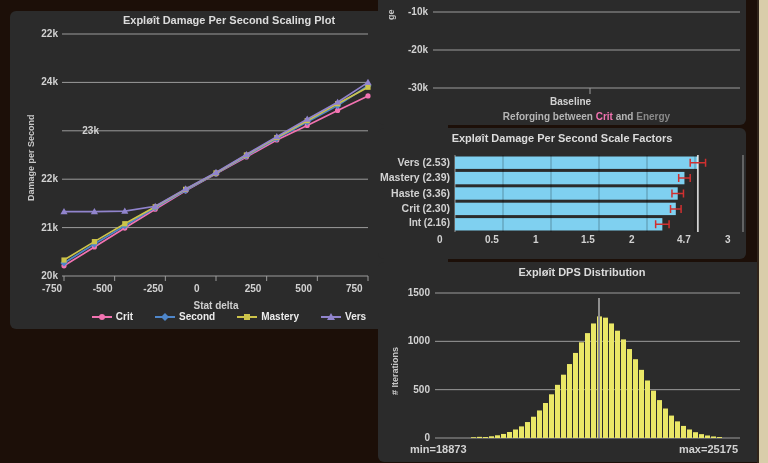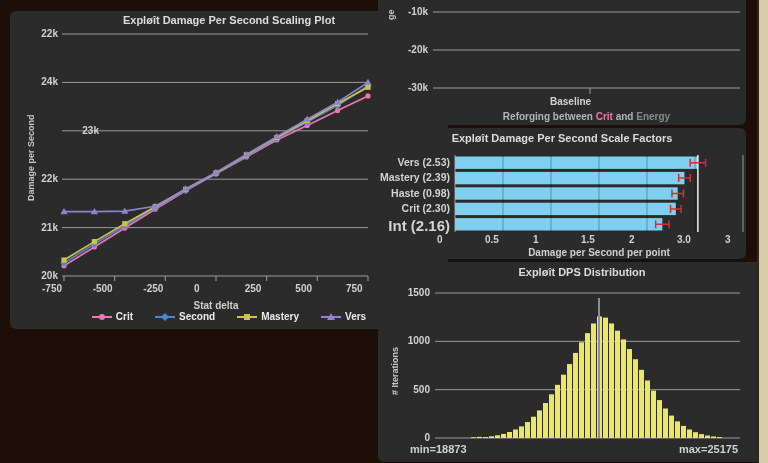--- a/index.html
+++ b/index.html
@@ -175,32 +175,31 @@
       <line x1="293.96" y1="65.5" x2="305.48" y2="65.5" stroke="#d03030" stroke-width="1.5"></line>
       <line x1="293.96" y1="61.5" x2="293.96" y2="69.5" stroke="#d03030" stroke-width="1.5"></line>
       <line x1="305.48" y1="61.5" x2="305.48" y2="69.5" stroke="#d03030" stroke-width="1.5"></line>
       <line x1="292.52" y1="80.9" x2="303.08000000000004" y2="80.9" stroke="#d03030" stroke-width="1.5"></line>
       <line x1="292.52" y1="76.9" x2="292.52" y2="84.9" stroke="#d03030" stroke-width="1.5"></line>
       <line x1="303.08000000000004" y1="76.9" x2="303.08000000000004" y2="84.9" stroke="#d03030" stroke-width="1.5"></line>
       <line x1="277.64000000000004" y1="96.3" x2="291.08" y2="96.3" stroke="#d03030" stroke-width="1.5"></line>
       <line x1="277.64000000000004" y1="92.3" x2="277.64000000000004" y2="100.3" stroke="#d03030" stroke-width="1.5"></line>
       <line x1="291.08" y1="92.3" x2="291.08" y2="100.3" stroke="#d03030" stroke-width="1.5"></line>
     </svg>
-  <div class="xlab" style="left:77px;width:288px;top:119px;">Damage per Second per point</div>
 <div class="tick right" style="left: 0px; width: 72px; top: 27.7px; font-size: 10.5px;">Vers (2.53)</div>
     <div class="tick right" style="left: 0px; width: 72px; top: 43.1px; font-size: 10.5px;">Mastery (2.39)</div>
-    <div class="tick right" style="left: 0px; width: 72px; top: 58.5px; font-size: 10.5px;">Haste (0.98)</div>
+    <div class="tick right" style="left: 0px; width: 72px; top: 58.5px; font-size: 10.5px;">Haste (3.36)</div>
     <div class="tick right" style="left: 0px; width: 72px; top: 73.9px; font-size: 10.5px;">Crit (2.30)</div>
-    <div class="tick right" style="left: 0px; width: 72px; top: 89.3px; font-size: 15px;">Int (2.16)</div>
+    <div class="tick right" style="left: 0px; width: 72px; top: 89.3px; font-size: 10px;">Int (2.16)</div>
     <div class="tick center" style="left: 59px; width: 36px; top: 106px;">0</div>
     <div class="tick center" style="left: 107px; width: 36px; top: 106px;">0.5</div>
     <div class="tick center" style="left: 155px; width: 36px; top: 106px;">1</div>
     <div class="tick center" style="left: 203px; width: 36px; top: 106px;">1.5</div>
     <div class="tick center" style="left: 251px; width: 36px; top: 106px;">2</div>
-    <div class="tick center" style="left: 299px; width: 36px; top: 106px;">3.0</div>
+    <div class="tick center" style="left: 299px; width: 36px; top: 106px;">4.7</div>
     <div class="tick center" style="left: 347px; width: 36px; top: 106px;">3</div>
   </div>
 
 <div class="panel" id="panelD" style="left:378px;top:262px;width:408px;height:200px;">
   <div class="chart-title" style="top:4px;">Expløît DPS Distribution</div>
   <div class="vlabel" style="left:12px;top:133px;"># Iterations</div>
   <svg id="svgD" width="368" height="200">
       <line x1="57" y1="31" x2="362" y2="31" stroke="#9c9c9c" stroke-width="1"></line>
       <line x1="57" y1="79.33333333333334" x2="362" y2="79.33333333333334" stroke="#9c9c9c" stroke-width="1"></line>
       <line x1="57" y1="127.66666666666667" x2="362" y2="127.66666666666667" stroke="#9c9c9c" stroke-width="1"></line>

